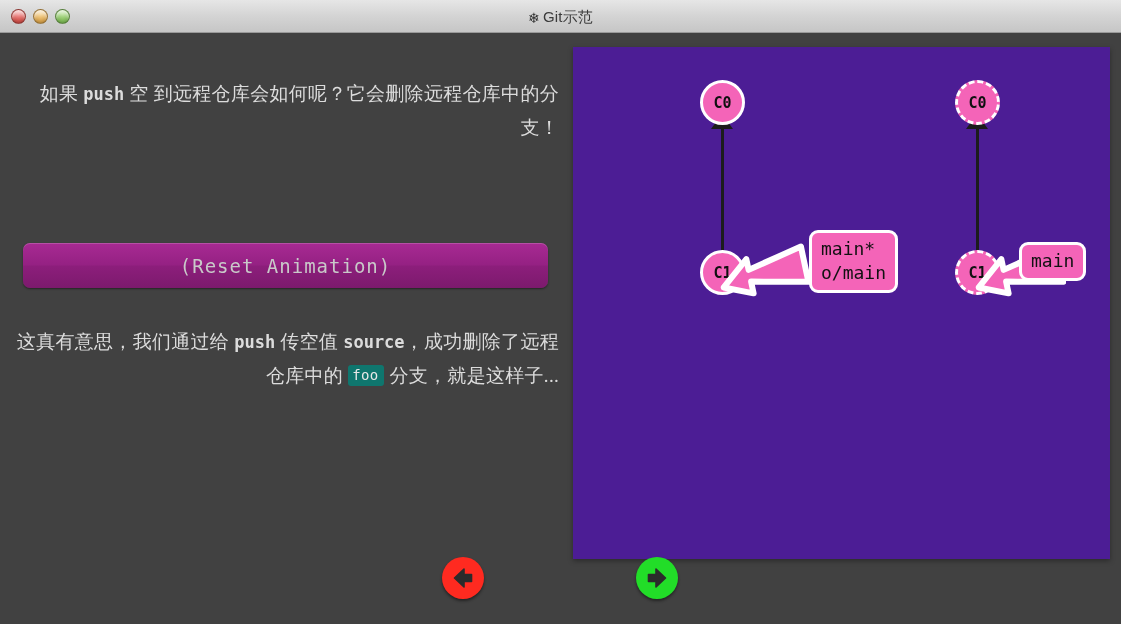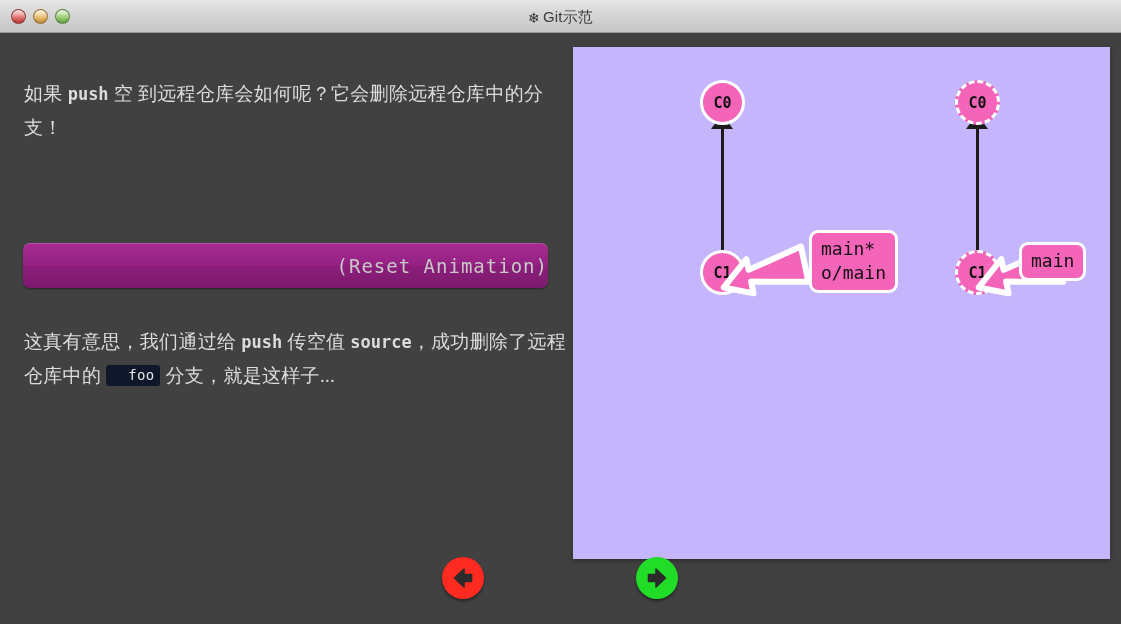--- a/index.html
+++ b/index.html
@@ -68,72 +68,73 @@
 
   
   #left-pane {
     position: absolute;
     left: 0; top: 0;
     width: 573px; height: 591px;
   }
 
   .prose {
     position: absolute;
-    left: 24px;
+    left: 14px;
     width: 545px;
     color: #dcdcdc;
     font-size: 19px;
     line-height: 34px;
     font-family: "Liberation Serif", serif;
     letter-spacing: 0.3px;
+    text-align: right;
   }
   #para-1 { top: 44px; }
   #para-2 { top: 292px; }
 
   .mono {
     font-family: "DejaVu Sans Mono", monospace;
     font-weight: bold;
     font-size: 17px;
     letter-spacing: 0;
   }
   .codebox {
     font-family: "DejaVu Sans Mono", monospace;
     font-size: 14px;
-    background: #0f172a;
+    background: #0f766e;
     color: #e8e8e8;
-    padding: 3px 6px 4px 22px;
+    padding: 3px 6px 4px 4px;
     border-radius: 3px;
     line-height: 1;
     display: inline-block;
     vertical-align: 2px;
   }
 
   #reset-button {
     position: absolute;
     left: 23px; top: 210px;
     width: 525px; height: 45px;
     border: none;
     border-radius: 7px;
     background: linear-gradient(to bottom, #a82a93 0%, #952183 48%, #8c1e7b 52%, #7c1a6d 100%);
     box-shadow: 0 1px 2px rgba(0,0,0,0.45),
                 inset 0 1px 0 rgba(255,255,255,0.18);
     color: #c9c9c9;
     font-family: "DejaVu Sans Mono", monospace;
     font-size: 19px;
     letter-spacing: 1px;
     cursor: pointer;
-    text-align: right;
+    text-align: center;
   }
 
   
   #git-panel {
     position: absolute;
     left: 573px; top: 14px;
     width: 537px; height: 512px;
-    background: #c4b5fd;
+    background: #4c1d95;
     box-shadow: 0 2px 5px rgba(0,0,0,0.35);
     overflow: hidden;
   }
   .repo { position: absolute; top: 0; width: 268px; height: 512px; }
   #repo-local  { left: 0; }
   #repo-remote { left: 268px; }
 
   .commit {
     position: absolute;
     width: 45px; height: 45px;

